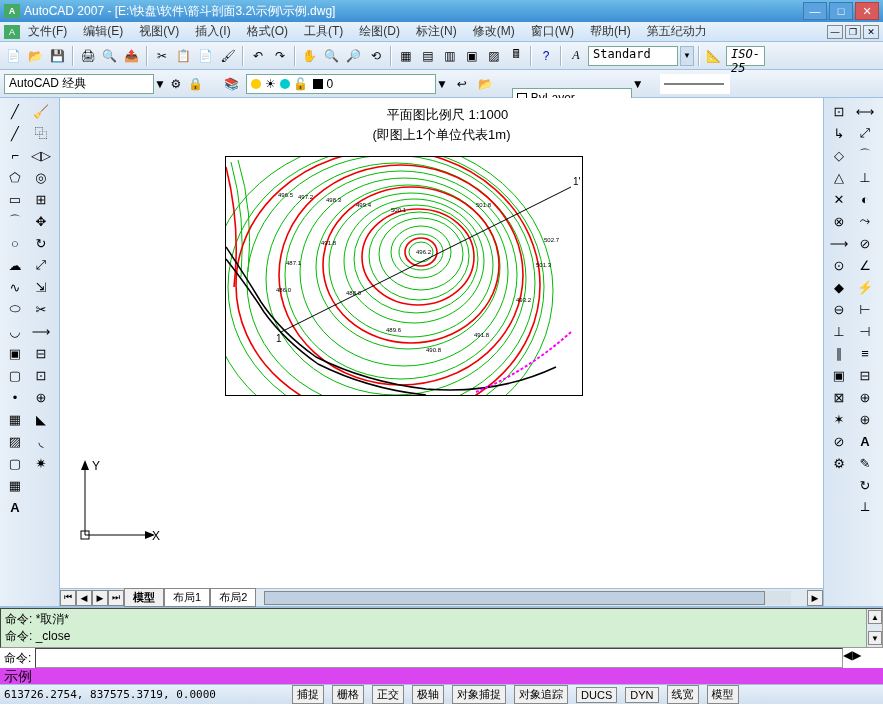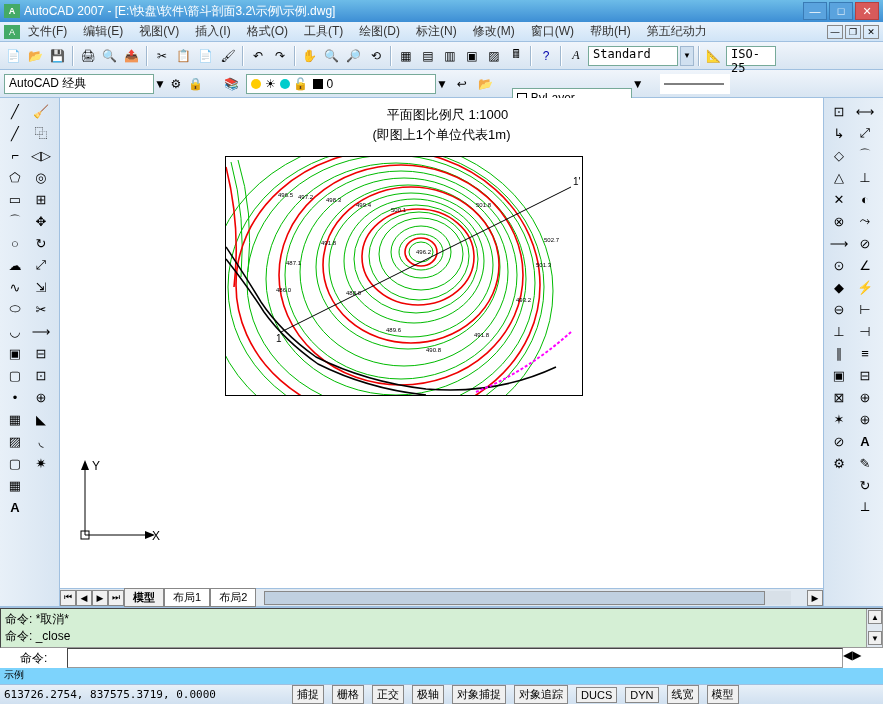--- a/index.html
+++ b/index.html
@@ -52,24 +52,24 @@
 .scroll-h .tab { padding: 1px 8px; border: 1px solid #888; background: #fff; font-size: 11px; cursor: pointer; }
 .scroll-h .tab.active { background: #f0f0f0; font-weight: bold; }
 .scroll-h .track { flex: 1; height: 14px; background: #d8e0e8; margin: 0 16px 0 8px; position: relative; }
 .scroll-h .thumb { position: absolute; height: 100%; background: #c0d0e0; border: 1px solid #888; }
 
 .cmd-area { border-top: 2px solid #a0c0e0; }
 .cmd-history { height: 40px; background: #d5efd5; border: 1px inset #999; padding: 2px 4px; font-size: 12px; overflow: hidden; position: relative; }
 .cmd-history .scroll-v { position: absolute; right: 0; top: 0; width: 16px; height: 100%; background: #e0e8f0; border-left: 1px solid #999; }
 .cmd-history .scroll-btn { width: 14px; height: 14px; background: #f0f0f0; border: 1px solid #888; margin: 1px; font-size: 8px; display: flex; align-items: center; justify-content: center; }
 .cmd-line { display: flex; height: 20px; }
-.cmd-line .prompt { padding: 2px 20px; font-size: 12px; }
+.cmd-line .prompt { padding: 2px 4px; font-size: 12px; }
 .cmd-line .input-area { flex: 1; background: #fff; border: 1px inset #999; }
 .cmd-line .scroll-h-mini { width: 40px; display: flex; }
-.cmd-tab { height: 16px; background: #7dd3fc; padding: 0 4px; font-size: 10px; }
+.cmd-tab { height: 16px; background: #d946ef; padding: 0 4px; font-size: 14px; }
 
 .statusbar { height: 20px; background: linear-gradient(to bottom, #e8f0f8, #d0e0f0); border-top: 1px solid #a0c0e0; display: flex; align-items: center; padding: 0 4px; font-size: 11px; gap: 8px; }
 .statusbar .coords { font-family: monospace; }
 .statusbar .toggle { padding: 1px 4px; border: 1px solid #888; background: #f0f0f0; cursor: pointer; font-size: 11px; }
 
 .layer-bulb { width: 10px; height: 10px; border-radius: 50%; display: inline-block; }
 .yellow { background: #fc0; }
 .cyan { background: #0cc; }
 .colorbox { width: 10px; height: 10px; display: inline-block; border: 1px solid #000; }
 </style>
@@ -136,21 +136,21 @@
   <div class="tb-btn">▨</div>
   <div class="tb-btn">🖩</div>
   <div class="sep"></div>
   <div class="tb-btn" style="color:#00a;">?</div>
   <div class="sep"></div>
   <div class="tb-btn" style="font-style:italic;font-family:serif;">A</div>
   <div class="tb-combo" style="width:90px;">Standard</div>
   <div class="down-arrow">▼</div>
   <div class="sep"></div>
   <div class="tb-btn">📐</div>
-  <div class="tb-combo" style="width:50px;">ISO-25</div>
+  <div class="tb-combo" style="width:39px;font-style:italic;">ISO-25</div>
 </div>
 
 <div class="toolbar2">
   <div class="combo-group">
     <div class="combo" style="width:150px;">
       <span>AutoCAD 经典</span>
     </div>
     <div class="down-arrow">▼</div>
     <div class="tb-btn">⚙</div>
     <div class="tb-btn">🔒</div>

